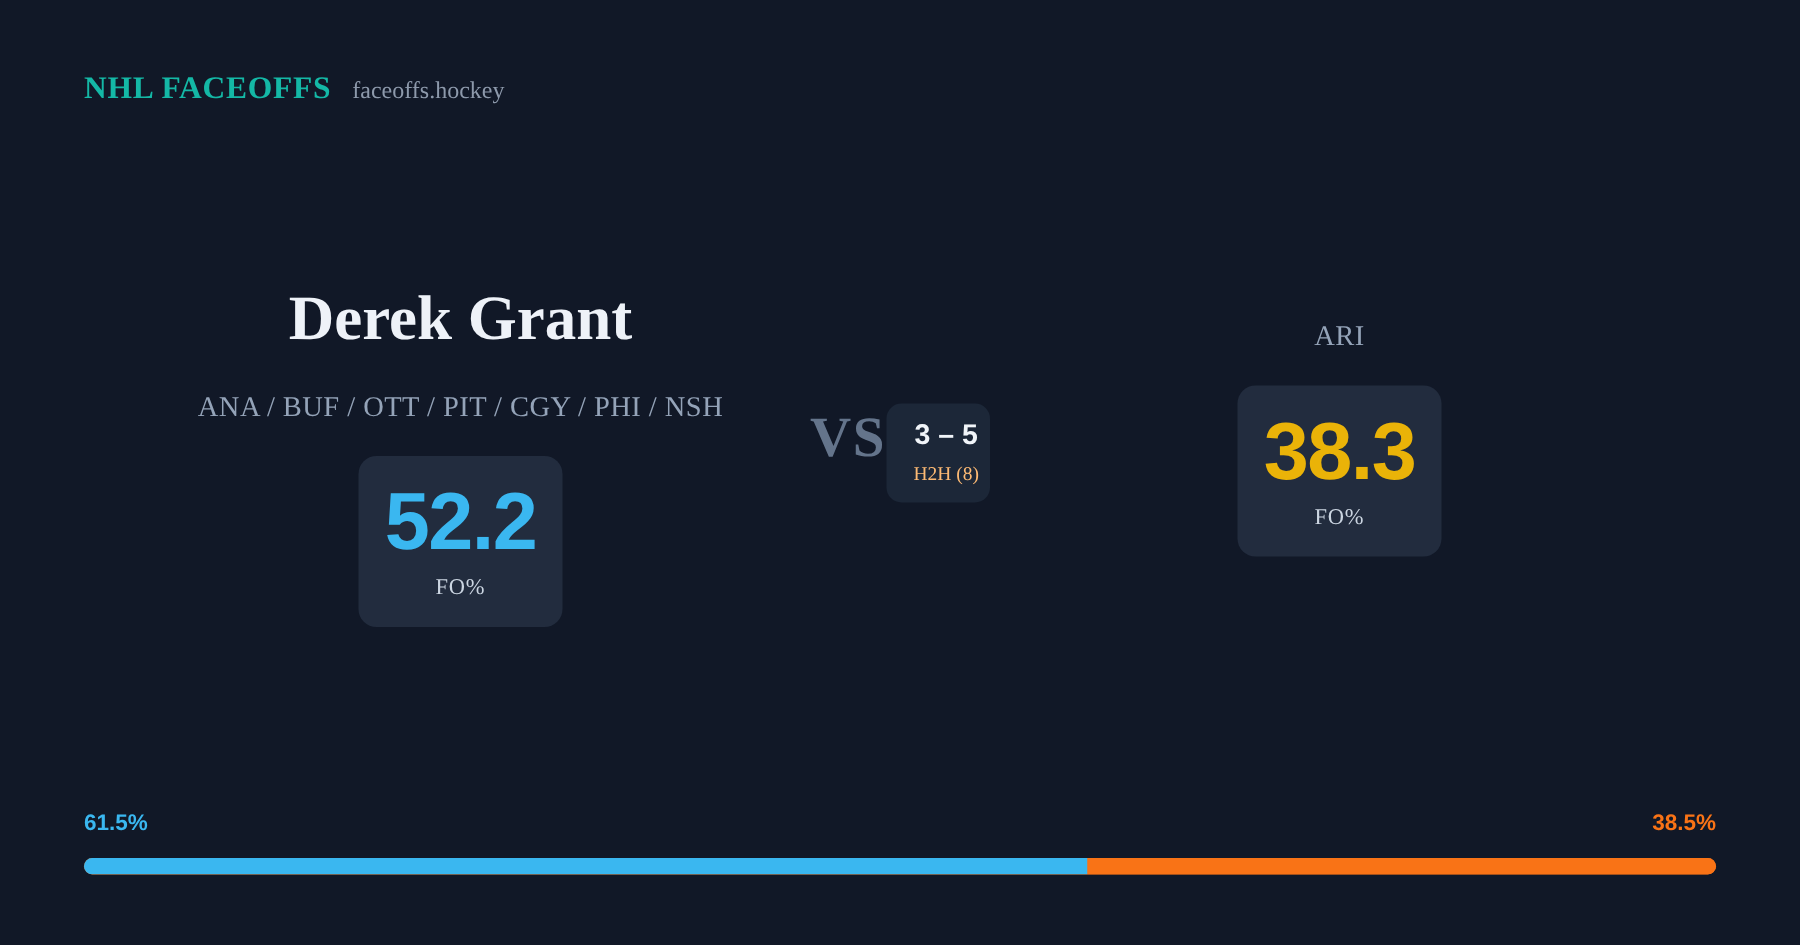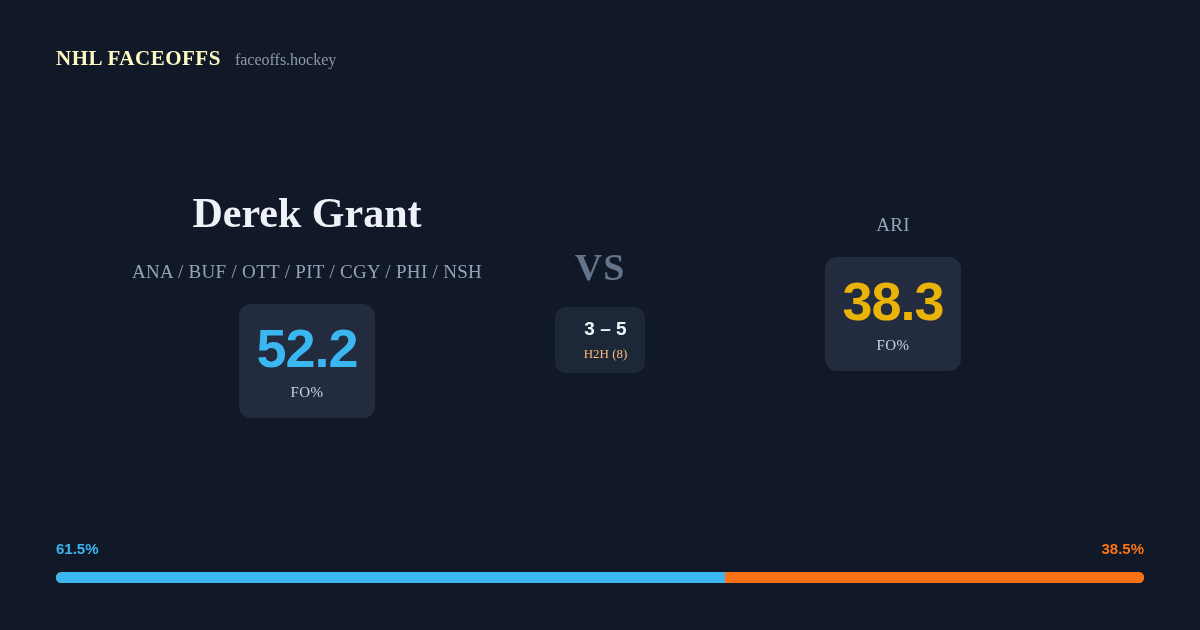--- a/index.html
+++ b/index.html
@@ -101,21 +101,21 @@
     font-family: "Liberation Serif", "DejaVu Serif", serif;
     font-size: 15px;
     color: #cbd5e1;
     letter-spacing: 0.5px;
   }
 
   
   .center-col {
     width: 120px;
     display: flex;
-    flex-direction: column;
+    flex-direction: row;
     align-items: center;
     padding-top: 58px;
   }
 
   .vs-text {
     font-family: "Liberation Serif", "DejaVu Serif", serif;
     font-size: 38px;
     font-weight: bold;
     color: #64748b;
     line-height: 1;
@@ -213,21 +213,21 @@
   .bar-right {
     height: 100%;
     background: #f97316;
     flex: 1 1 auto;
   }
 </style>
 </head>
 <body style="background: rgb(17, 24, 39);">
 
 <div class="header">
-  <span class="brand" style="color: #fef9c3;">NHL FACEOFFS</span>
+  <span class="brand" style="color: #14b8a6;">NHL FACEOFFS</span>
   <span class="brand-sub">faceoffs.hockey</span>
 </div>
 
 <div class="matchup">
 
   <div class="player">
     <div class="player-name">Derek Grant</div>
     <div class="player-teams">ANA / BUF / OTT / PIT / CGY / PHI / NSH</div>
     <div class="stat-card">
       <div class="stat-value" style="color: rgb(58, 183, 240);">52.2</div>

